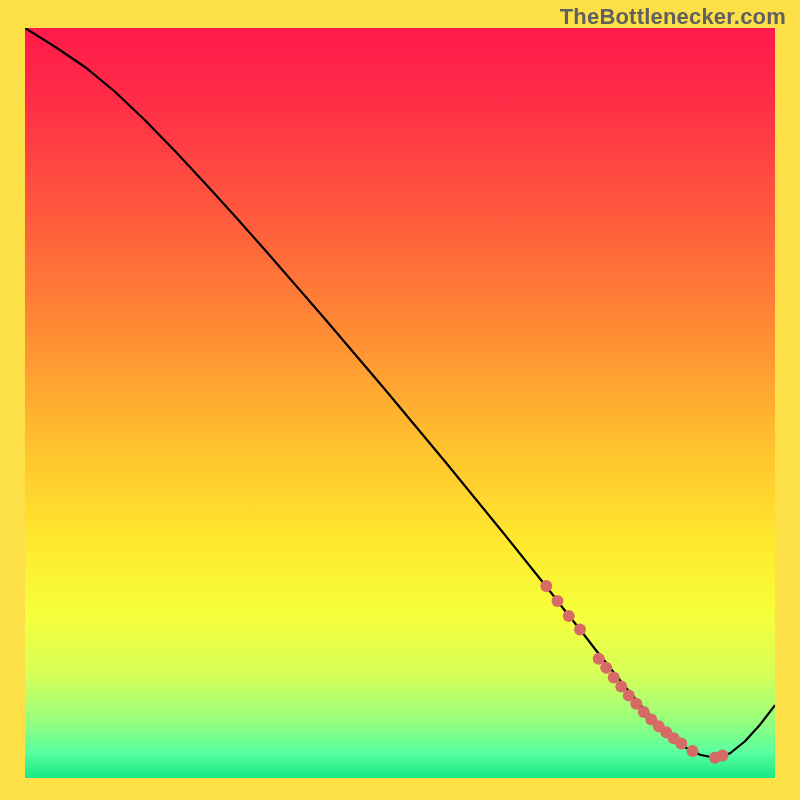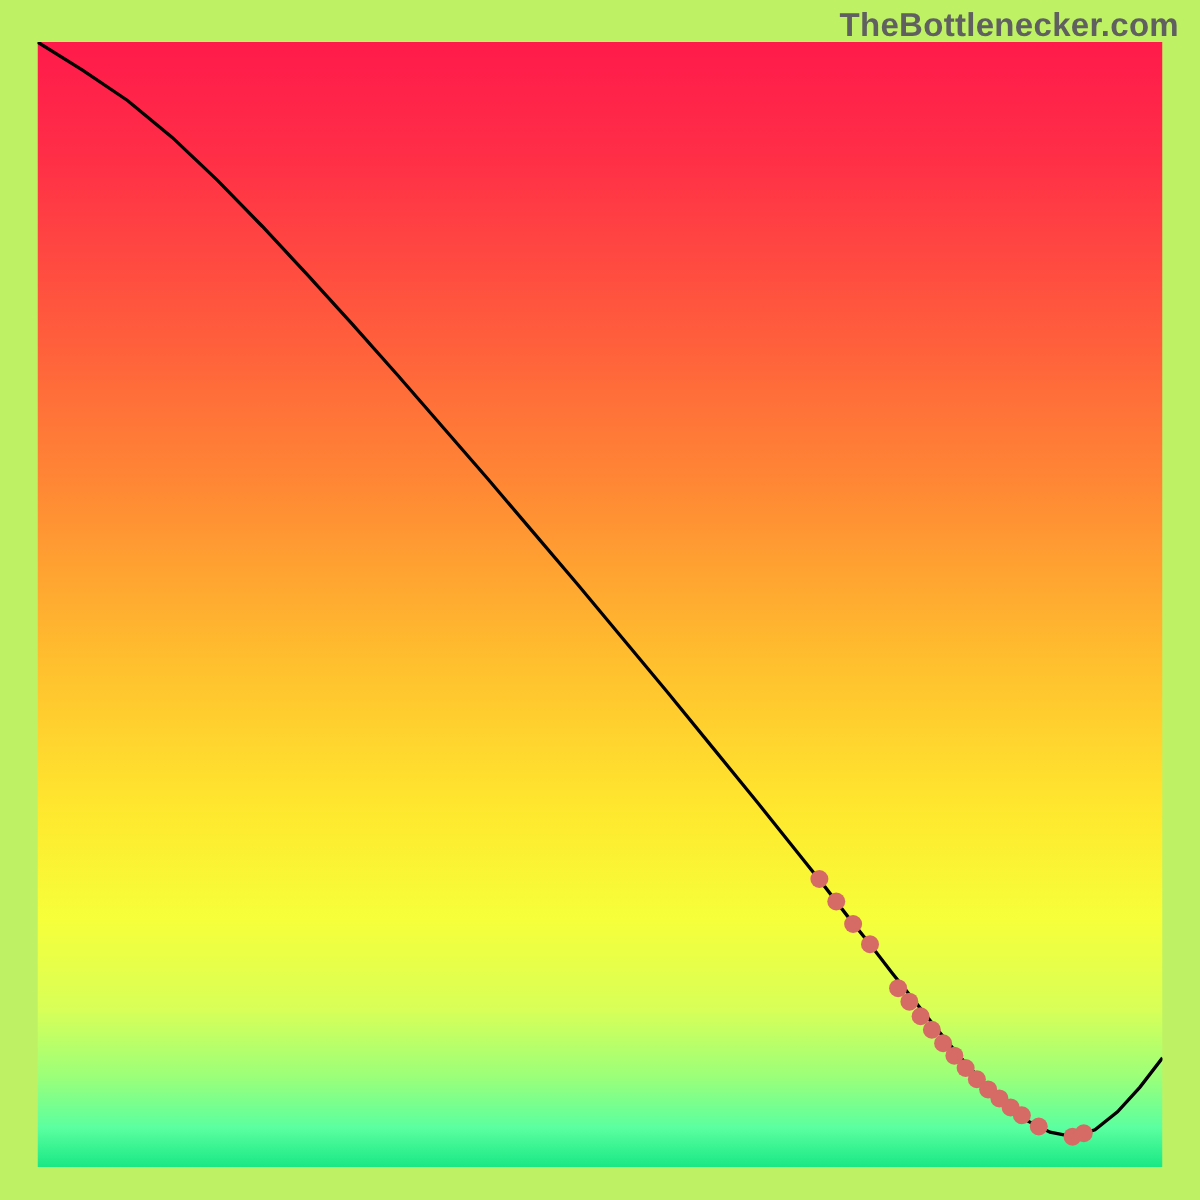--- a/index.html
+++ b/index.html
@@ -8,21 +8,21 @@
     width: 800px;
     height: 800px;
     background: #000;
     overflow: hidden;
     font-family: Arial, Helvetica, sans-serif;
   }
   .frame {
     position: relative;
     width: 800px;
     height: 800px;
-    background: #bef264;
+    background: #fde047;
   }
   .attribution {
     position: absolute;
     top: 4px;
     right: 14px;
     color: #606060;
     font-size: 22px;
     font-weight: 600;
     letter-spacing: 0.2px;
   }

